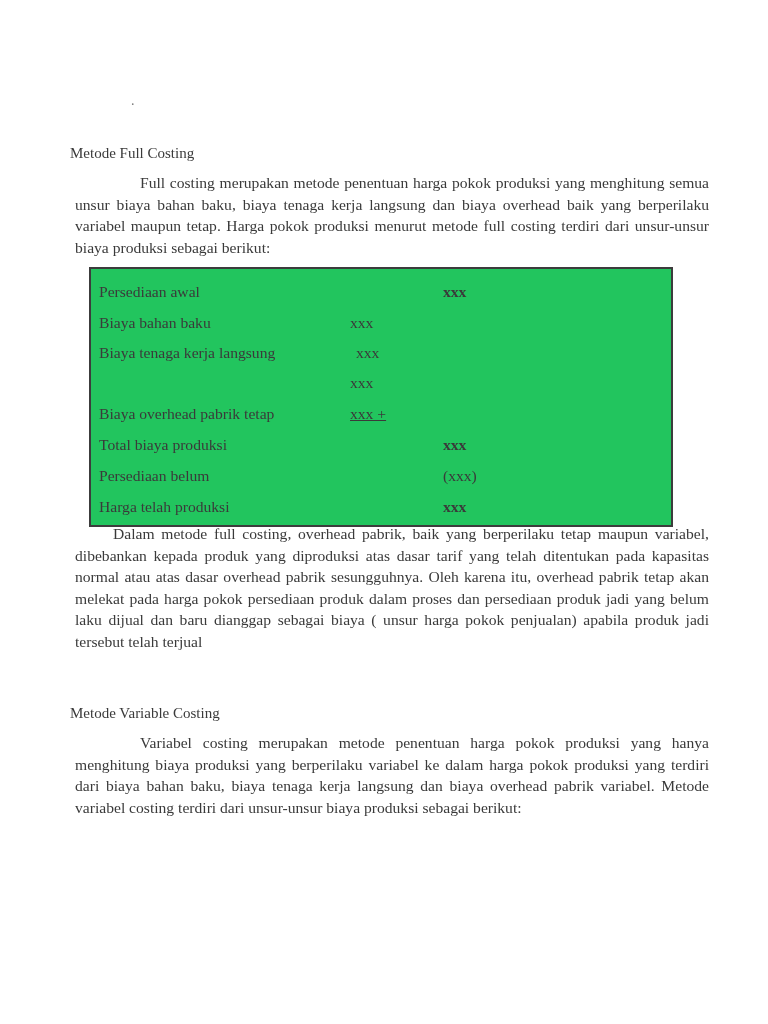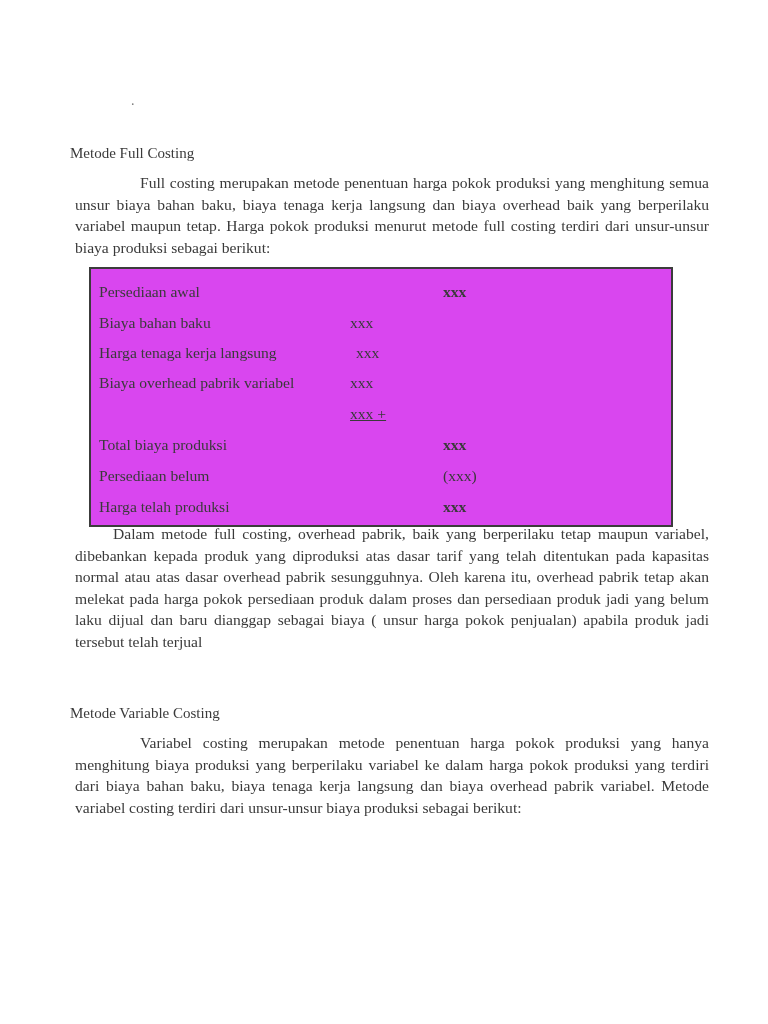--- a/index.html
+++ b/index.html
@@ -47,21 +47,21 @@
   .para-variable { top: 724px; }
   .indent-lg { text-indent: 65px; }
   .indent-md { text-indent: 38px; }
   .cost-box {
     position: absolute;
     left: 89px;
     top: 267px;
     width: 580px;
     height: 256px;
     border: 2px solid #3c3c3c;
-    background: #d946ef;
+    background: #22c55e;
   }
   .cost-row {
     position: absolute;
     left: 0;
     width: 100%;
     height: 22px;
     font-size: 15.6px;
   }
   .cost-row .lbl {
     position: absolute;
@@ -96,28 +96,28 @@
   <div class="cost-box">
     <div class="cost-row" style="top:14px">
       <span class="lbl">Persediaan awal</span>
       <span class="total bold">xxx</span>
     </div>
     <div class="cost-row" style="top:45px">
       <span class="lbl">Biaya bahan baku</span>
       <span class="detail">xxx</span>
     </div>
     <div class="cost-row" style="top:75px">
-      <span class="lbl">Harga tenaga kerja langsung</span>
+      <span class="lbl">Biaya tenaga kerja langsung</span>
       <span class="detail shift">xxx</span>
     </div>
     <div class="cost-row" style="top:105px">
-      <span class="lbl">Biaya overhead pabrik variabel</span>
       <span class="detail">xxx</span>
     </div>
     <div class="cost-row" style="top:136px">
+      <span class="lbl">Biaya overhead pabrik tetap</span>
       <span class="detail underline">xxx +</span>
     </div>
     <div class="cost-row" style="top:167px">
       <span class="lbl">Total biaya produksi</span>
       <span class="total bold">xxx</span>
     </div>
     <div class="cost-row" style="top:198px">
       <span class="lbl">Persediaan belum</span>
       <span class="total">(xxx)</span>
     </div>

